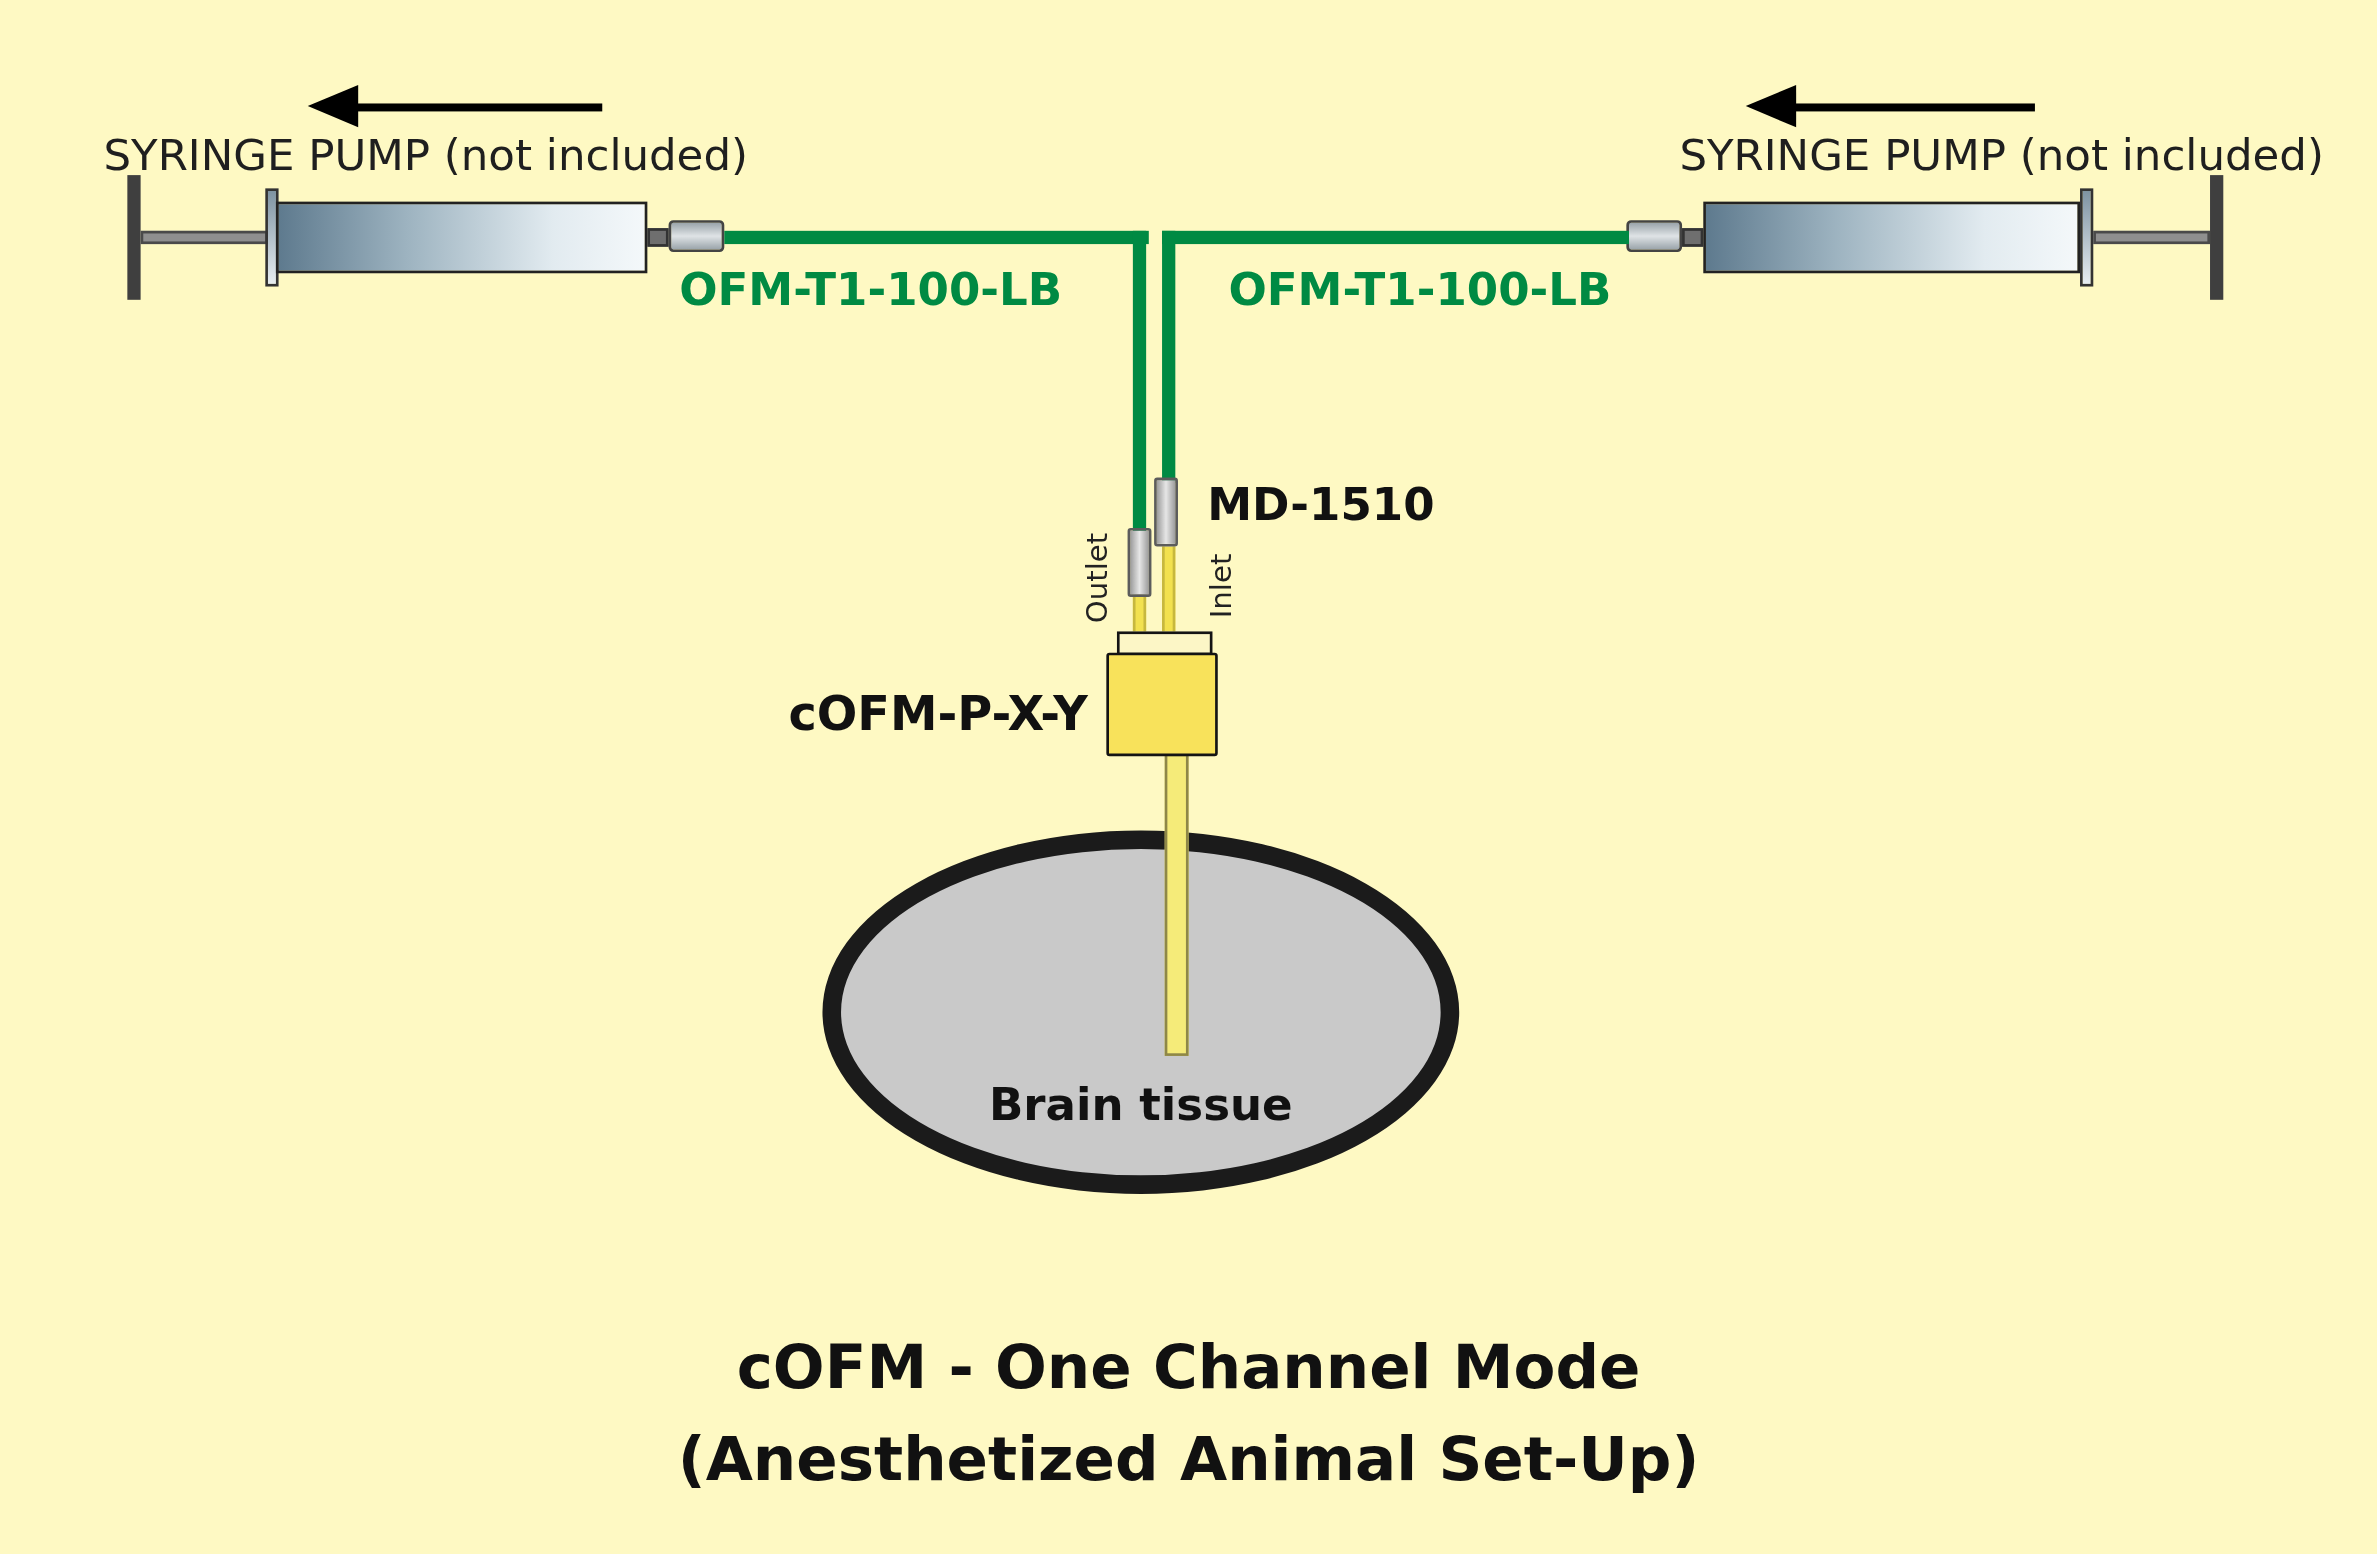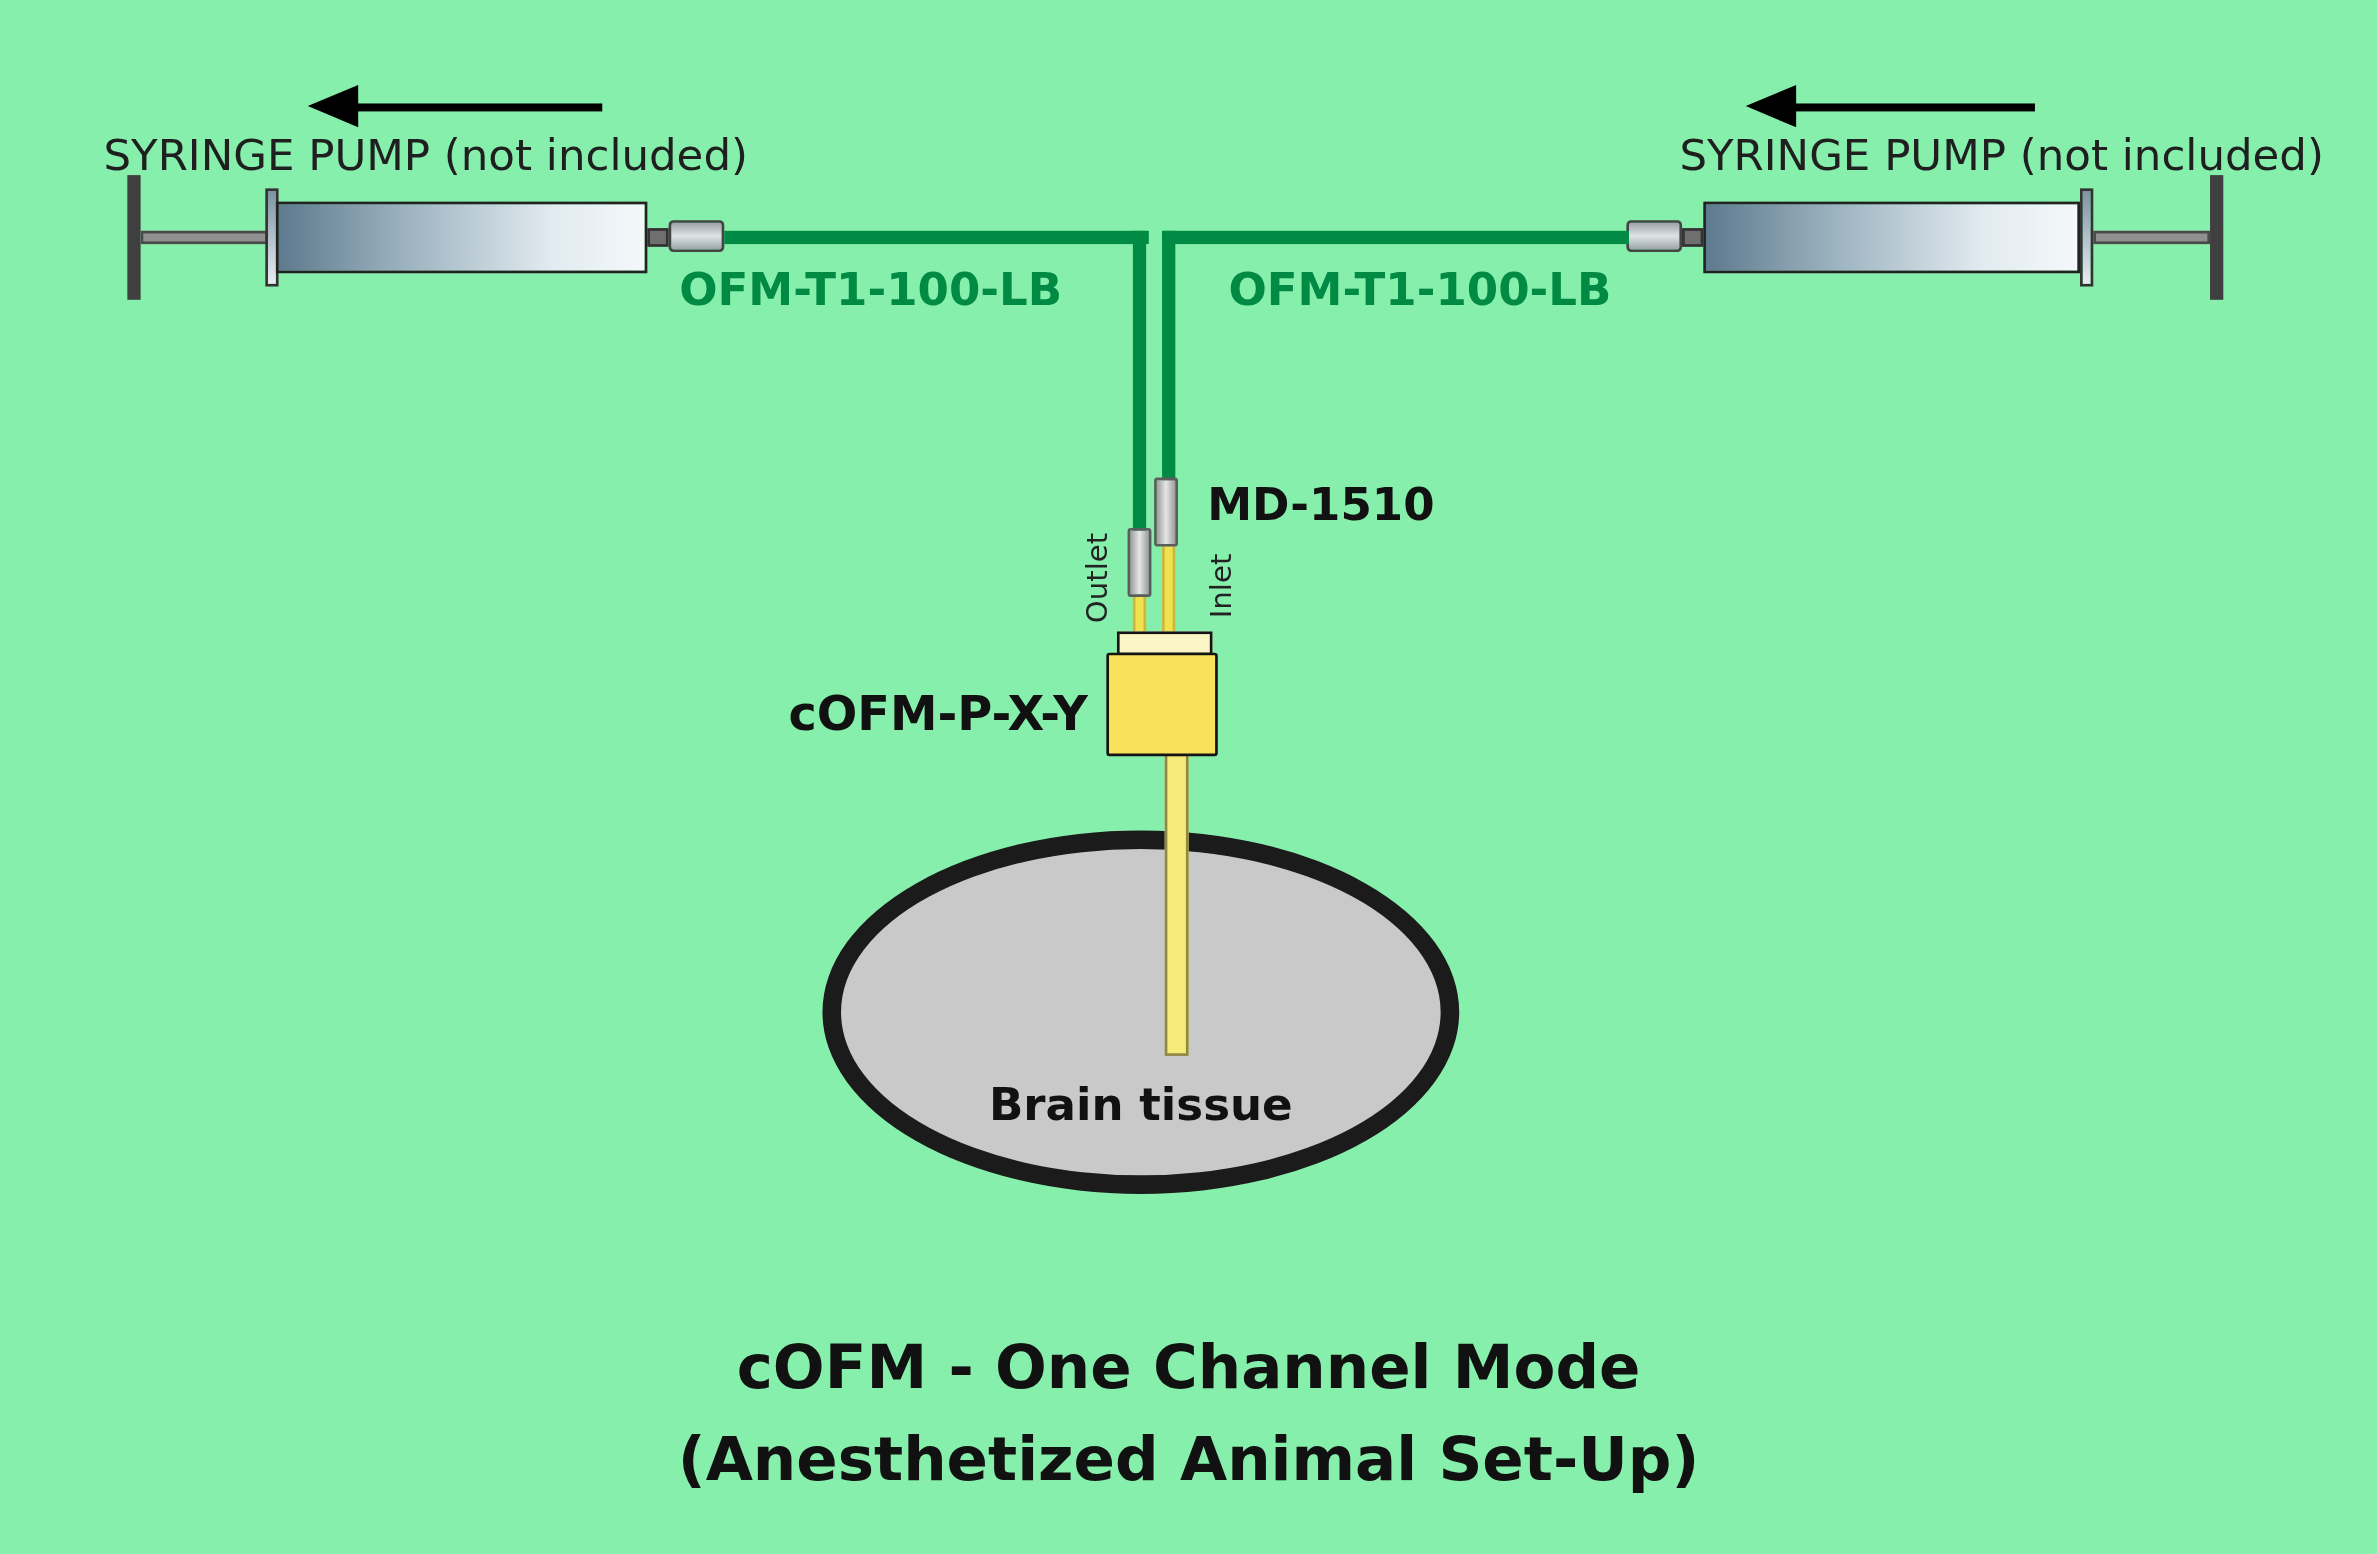--- a/index.html
+++ b/index.html
@@ -1,17 +1,17 @@
 <!DOCTYPE html>
 <html style="font-size:9.4px"><head>
 <meta charset="utf-8">
 <style>
   * { box-sizing: border-box; }
   html, body { margin: 0; padding: 0; background: #ffffff; }
-  .stage { position: relative; width: 2377px; height: 1555px; background: #86efac; overflow: hidden; }
+  .stage { position: relative; width: 2377px; height: 1555px; background: #fef9c3; overflow: hidden; }
   .canvas {
     position: absolute; left: 0; top: 0; width: 896px; height: 586px;
     transform: scale(2.6531); transform-origin: 0 0;
     font-family: "DejaVu Sans", "Liberation Sans", sans-serif; color: #1a1a1a;
   }
   .abs { position: absolute; }
   .lbl { position: absolute; white-space: nowrap; }
 
   
   .arrowhead { width: 0; height: 0; border-top: 8.2px solid transparent; border-bottom: 8.2px solid transparent; border-right: 19px solid #000; }

